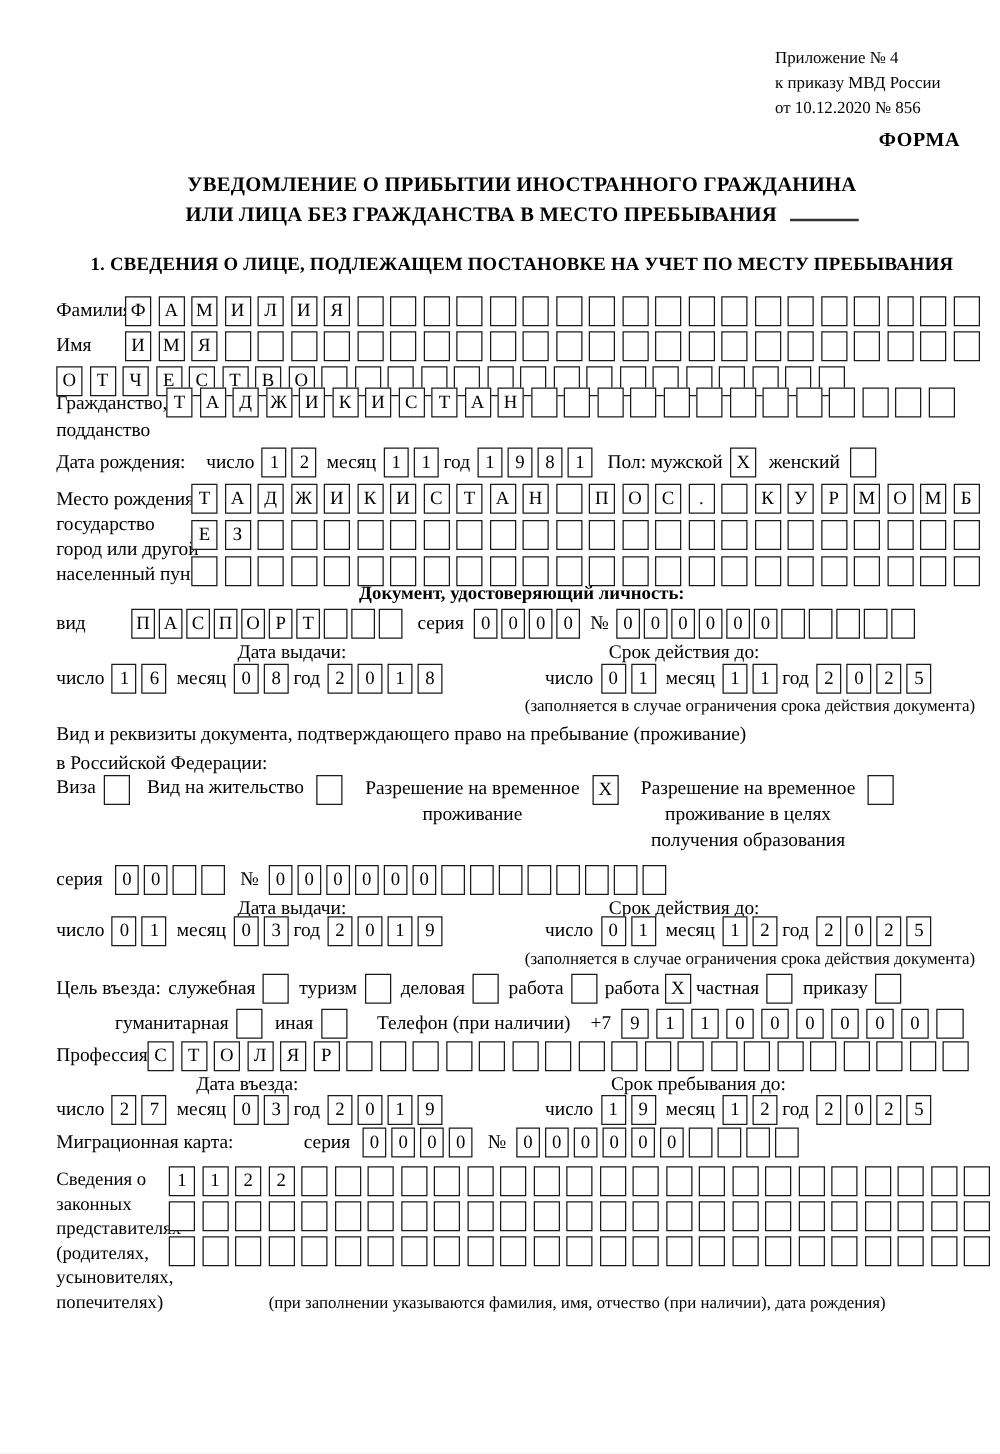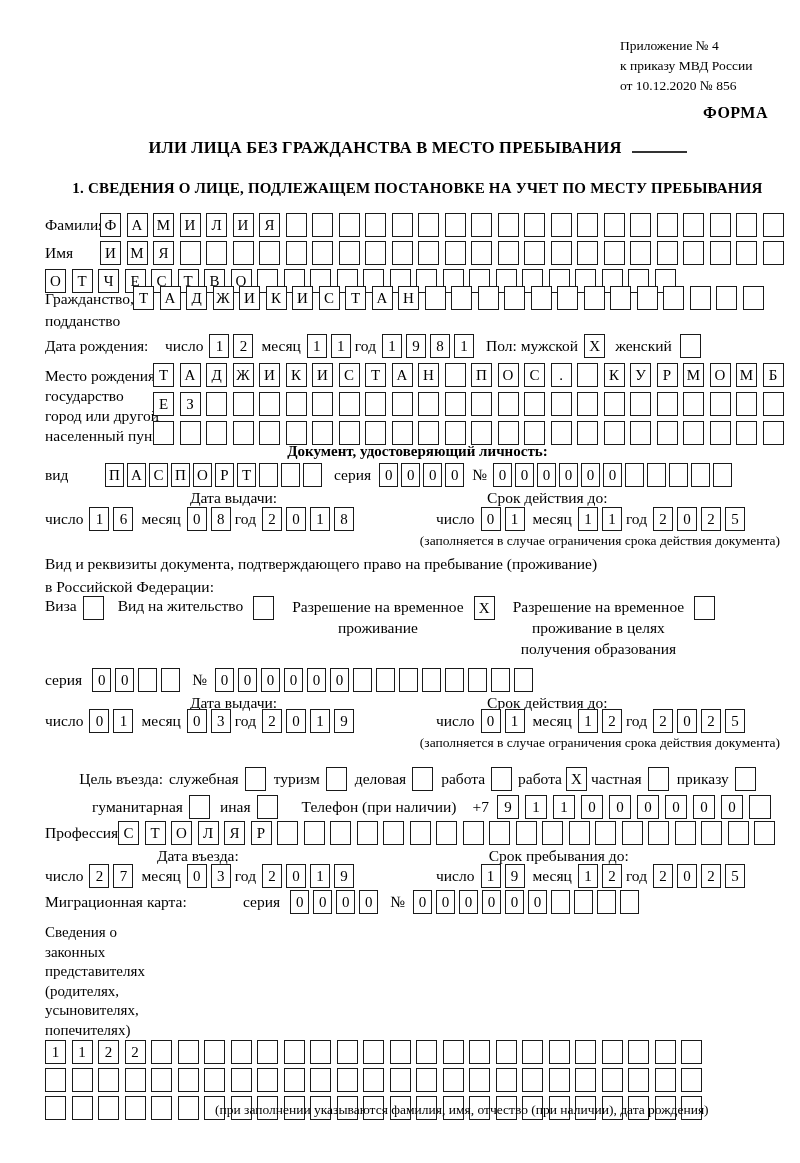--- a/index.html
+++ b/index.html
@@ -58,27 +58,27 @@
   .intro { margin-top:3px; line-height:23px; }
 
   .row-opts { display:flex; align-items:flex-start; margin-top:-4px; }
   .row-opts .cbx { margin-top:2px; }
   .opt-multi { text-align:center; line-height:21px; padding-top:2px; }
 
   .row-series { display:flex; align-items:center; margin-top:9px; }
   .row-date2 { margin-top:-3px; }
   .row-date3 { margin-top:-1px; }
 
-  .row-goal  { display:flex; align-items:center; margin-top:16px;justify-content:center; }
+  .row-goal  { display:flex; align-items:center; margin-top:4px; }
   .row-goal2 { display:flex; align-items:center; margin-top:4px; margin-left:47px; }
   .row-prof  { margin-top:2px; } .row-prof .flabel { width:73px; }
 
   .row-mig { display:flex; align-items:center; margin-top:2px; }
 
-  .row-repr { display:flex; margin-top:7px;flex-direction:column; }
+  .row-repr { display:flex; margin-top:7px; }
   .repr-labels { flex:none; width:90px; line-height:19.5px; padding-top:2px; font-size:15px; white-space:nowrap; }
   .repr-cells .cells { margin-top:4px; } .repr-cells .cells:first-child { margin-top:0; }
   .bottom-note { margin-top:-18px; margin-left:170px; font-size:13.5px; }
 
   .ml4{margin-left:4px}.ml6{margin-left:6px}.ml8{margin-left:8px}.ml10{margin-left:10px}
   .ml12{margin-left:12px}.ml14{margin-left:14px}.ml16{margin-left:16px}.ml18{margin-left:18px}.ml24{margin-left:24px}
   .mr6{margin-right:6px}.mr8{margin-right:8px}.mr10{margin-right:10px}
 </style>
 </head>
 <body>
@@ -87,20 +87,21 @@
 
   <div class="annex">
     <div>Приложение № 4</div>
     <div>к приказу МВД России</div>
     <div>от 10.12.2020 № 856</div>
   </div>
 
   <div class="forma">ФОРМА</div>
 
   <div class="title">
+    <div>УВЕДОМЛЕНИЕ О ПРИБЫТИИ ИНОСТРАННОГО ГРАЖДАНИНА</div>
     <div>
       <span>ИЛИ ЛИЦА БЕЗ ГРАЖДАНСТВА В МЕСТО ПРЕБЫВАНИЯ</span><span class="blank"></span>
     </div>
   </div>
 
   <div class="section">1. СВЕДЕНИЯ О ЛИЦЕ, ПОДЛЕЖАЩЕМ ПОСТАНОВКЕ НА УЧЕТ ПО МЕСТУ ПРЕБЫВАНИЯ</div>
 
   <div class="frow row-surname">
     <span class="flabel">Фамилия</span>
     <span class="cells">

